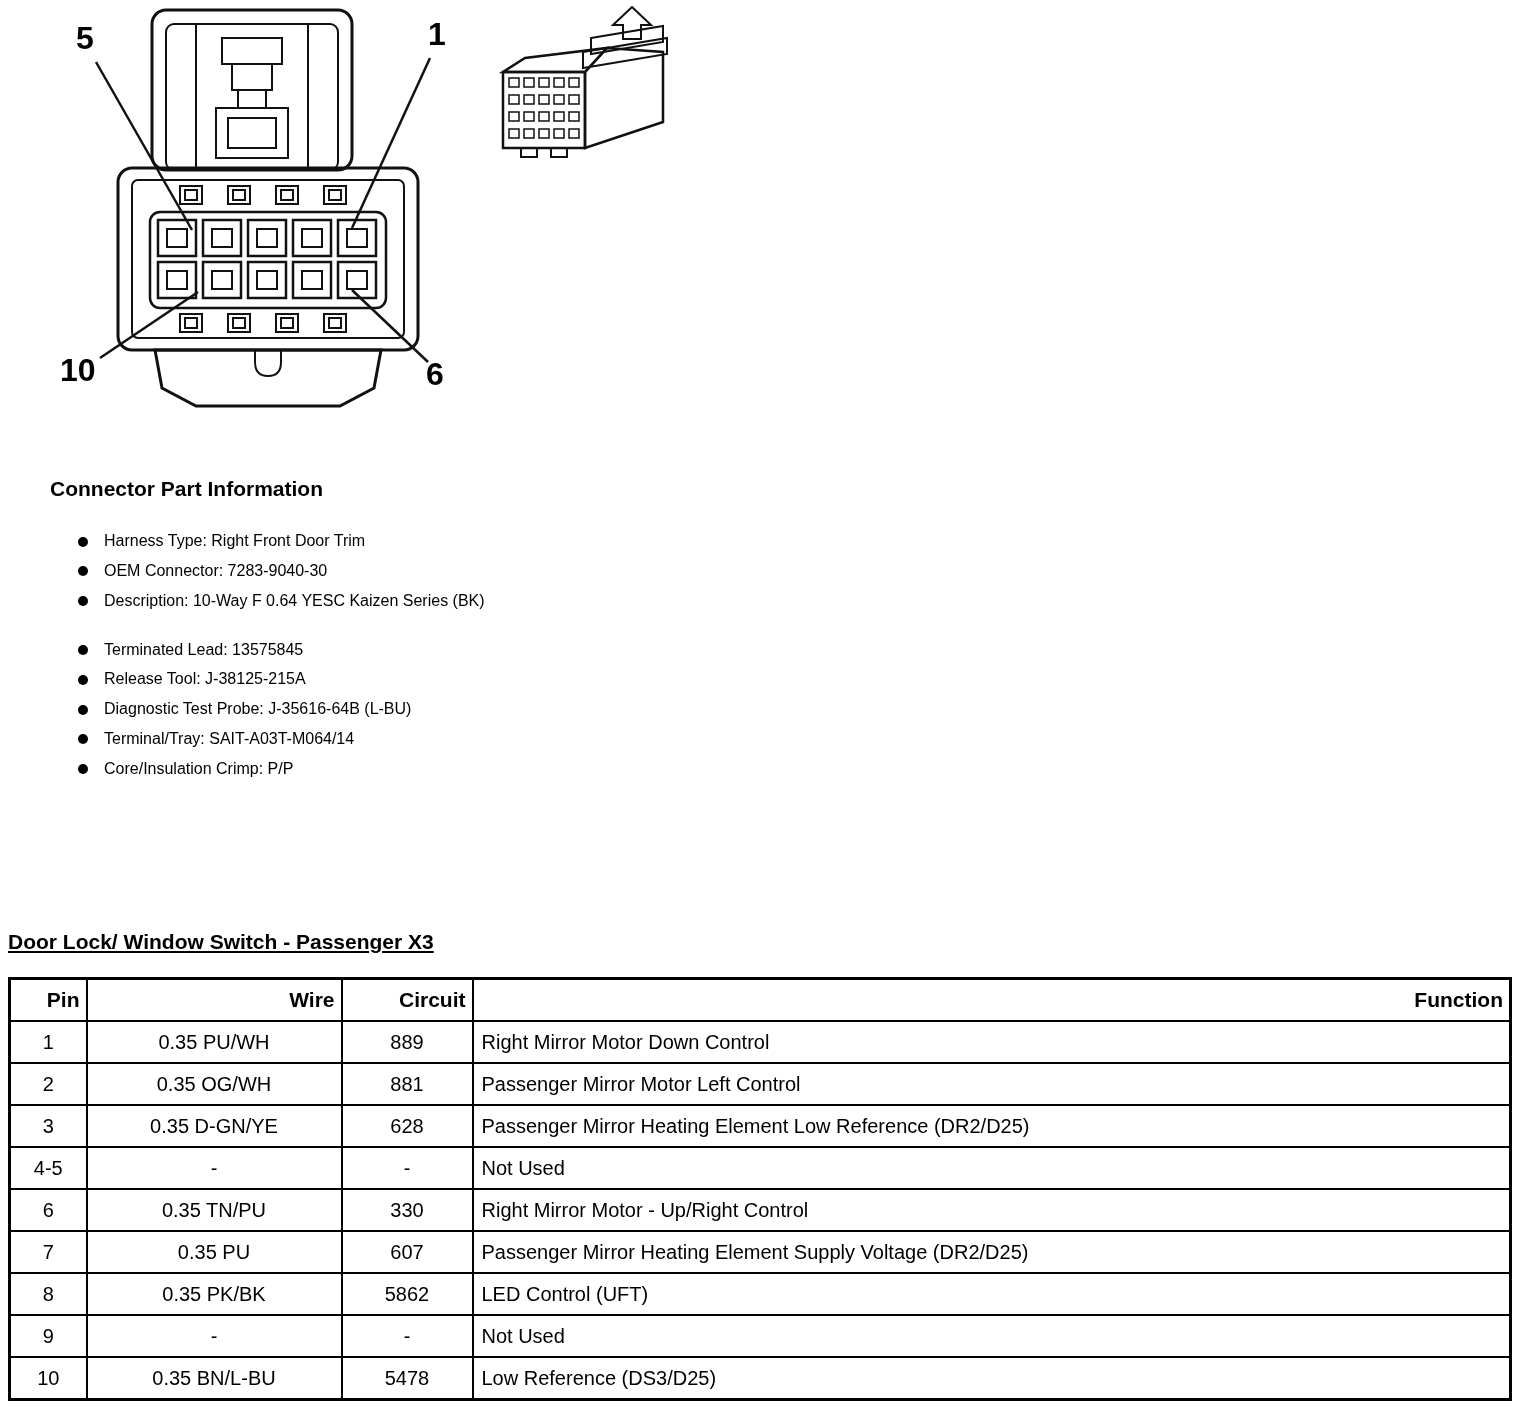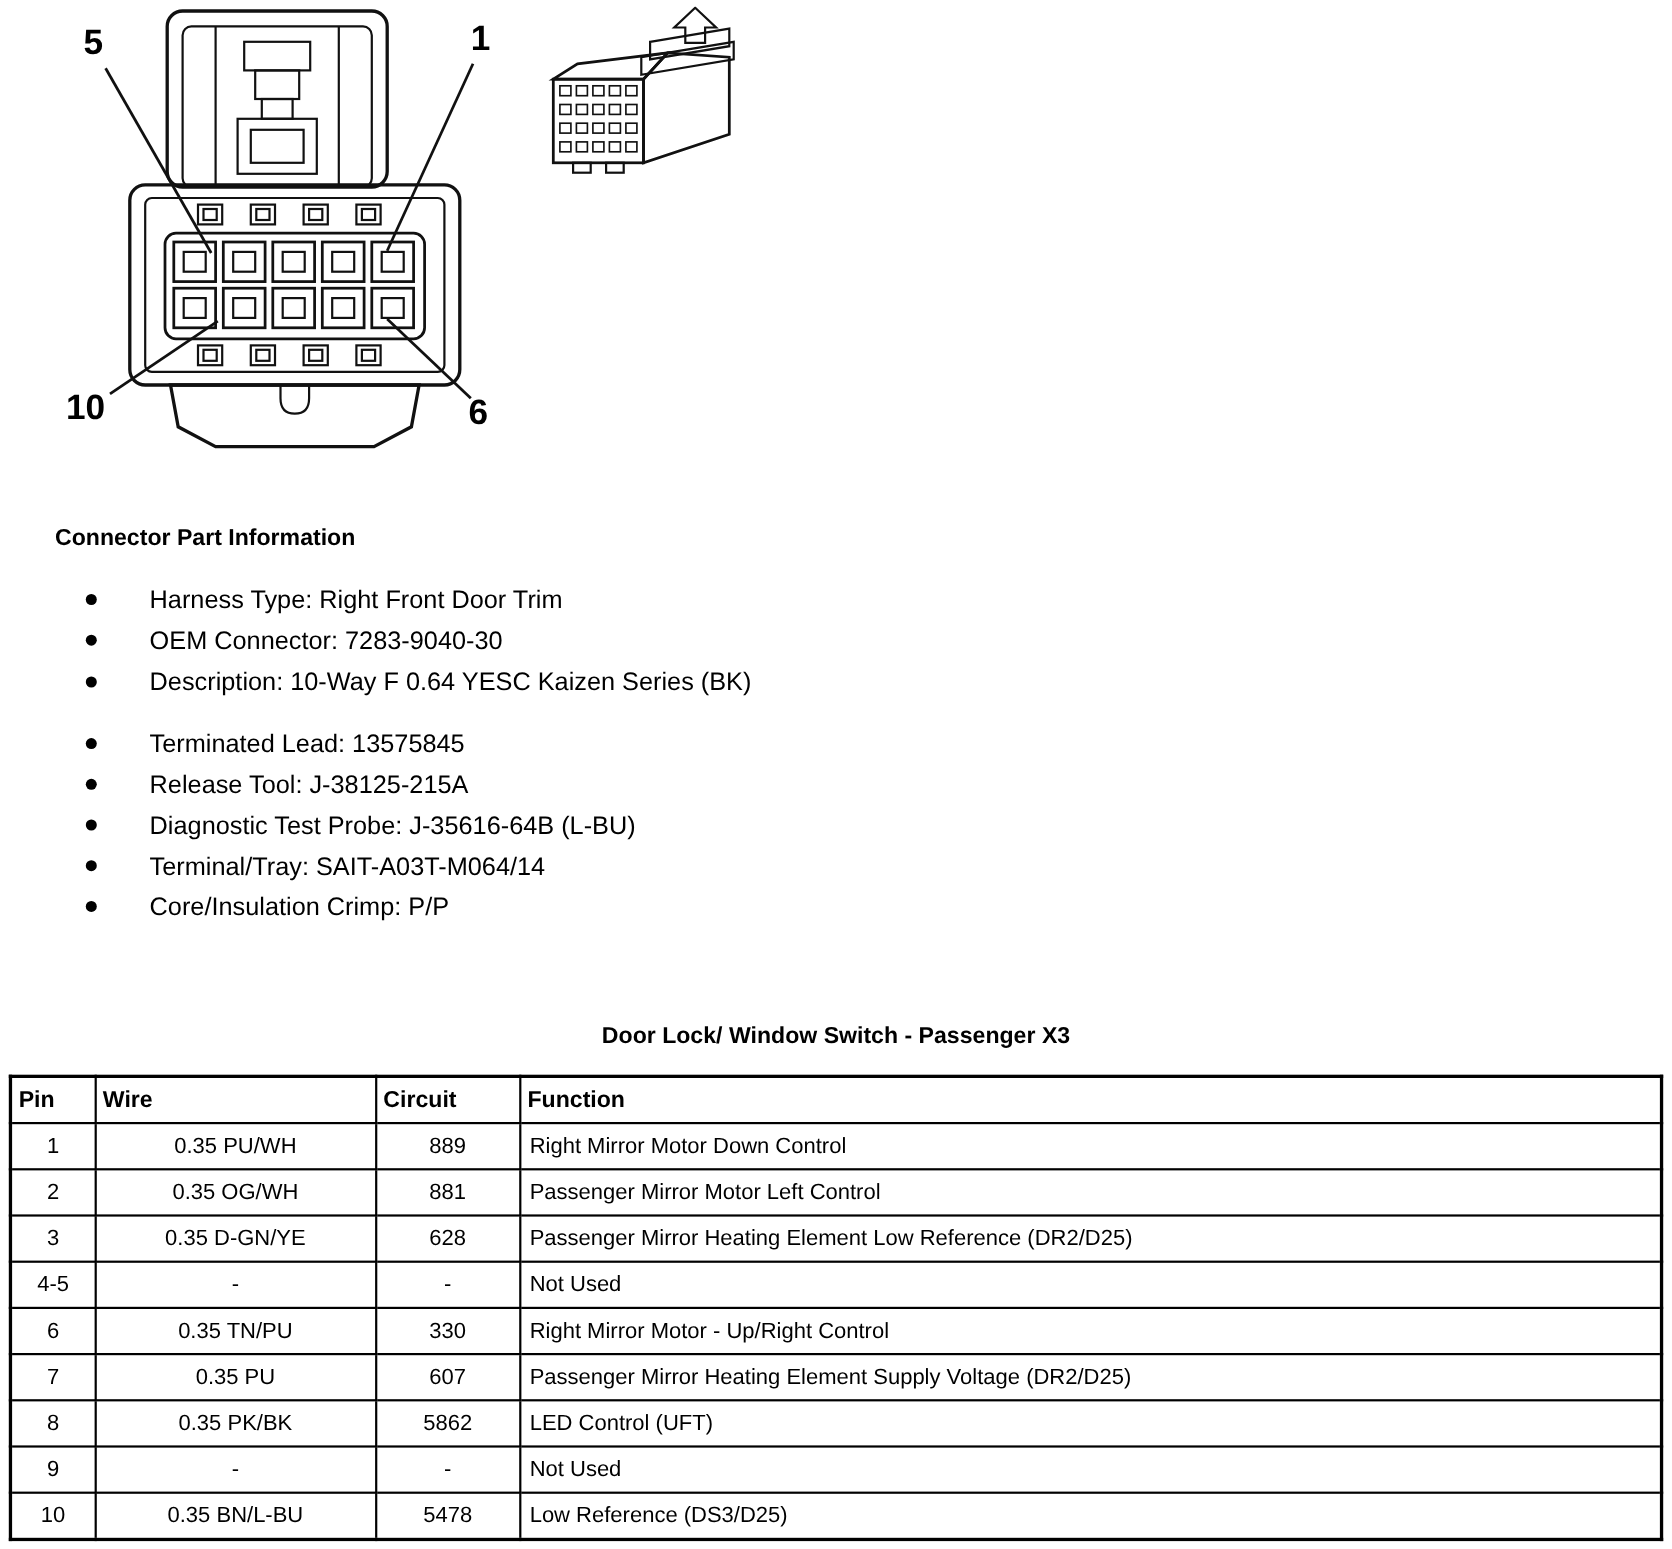--- a/index.html
+++ b/index.html
@@ -12,34 +12,34 @@
   .iso-view{position:absolute;left:495px;top:6px;width:200px;height:170px;}
   .pin-label{position:absolute;font-size:32px;font-weight:bold;line-height:1;}
   .pin-label.tl{left:76px;top:22px;}
   .pin-label.tr{left:428px;top:18px;}
   .pin-label.bl{left:60px;top:354px;}
   .pin-label.br{left:426px;top:358px;}
   
   .info-block{position:absolute;left:12px;top:476px;width:900px;margin-left:38px;}
   .section-heading{font-size:21px;font-weight:bold;margin:0;line-height:1.2;}
   .info-list{list-style:none;margin:32px 0 18px 0;padding:0;}
-  .info-list li{display:flex;align-items:center;margin-bottom:13px;font-size:23px;line-height:1.05;gap:32px;}
+  .info-list li{display:flex;align-items:center;margin-bottom:13px;font-size:16px;line-height:1.05;}
   .bullet{width:10px;height:10px;border-radius:50%;background:#000;margin:0 16px 0 28px;flex:none;}
   
-  .table-title{position:absolute;left:8px;top:930px;width:1504px;text-align:center;
-    font-size:21px;font-weight:bold;}
+  .table-title{position:absolute;left:8px;top:930px;width:1504px;text-align:left;
+    font-size:21px;font-weight:bold;text-decoration:underline;}
   table.pin-table{
     position:absolute;left:8px;top:977px;width:1504px;
     border-collapse:collapse;table-layout:fixed;border:3px solid #000;
   }
   .pin-table th,.pin-table td{
     border:2px solid #000;height:40px;font-size:20px;padding:0 6px;
     overflow:hidden;white-space:nowrap;
   }
-  .pin-table th{font-size:21px;font-weight:bold;text-align:left;}
+  .pin-table th{font-size:21px;font-weight:bold;text-align:right;}
   .col-pin{width:77px;}
   .col-wire{width:255px;}
   .col-circuit{width:131px;}
   td.c{text-align:center;}
   td.l{text-align:left;padding-left:8px;}
   svg{display:block;}
 </style>
 </head>
 <body>
 

